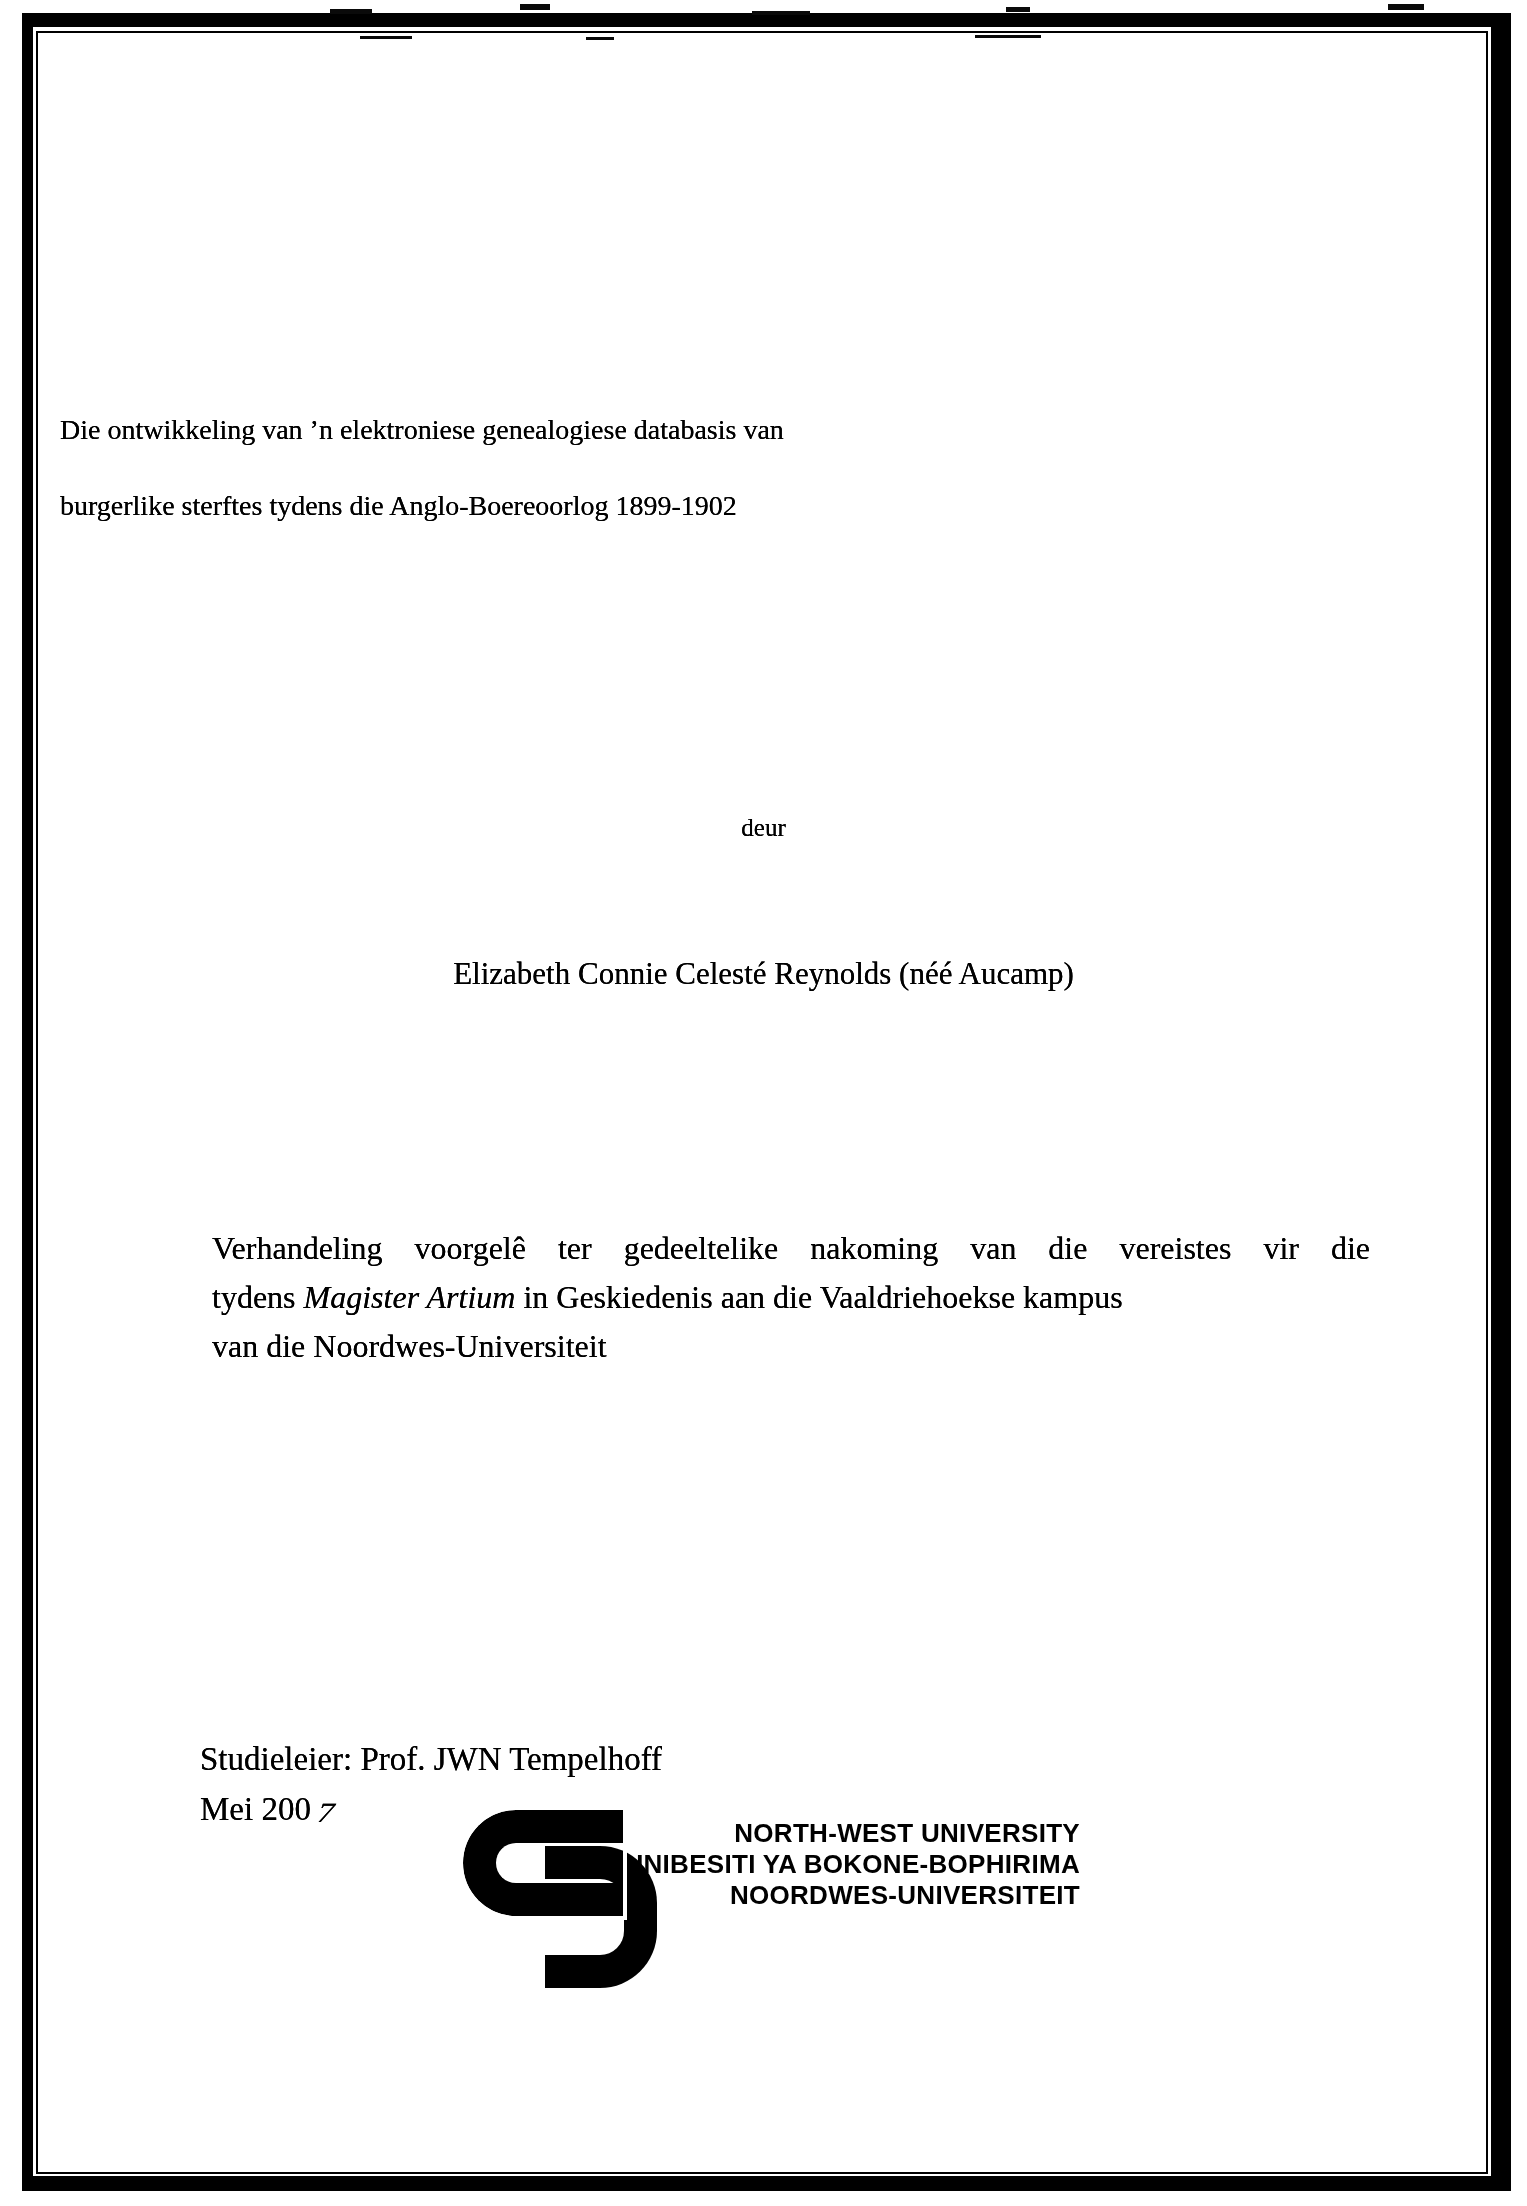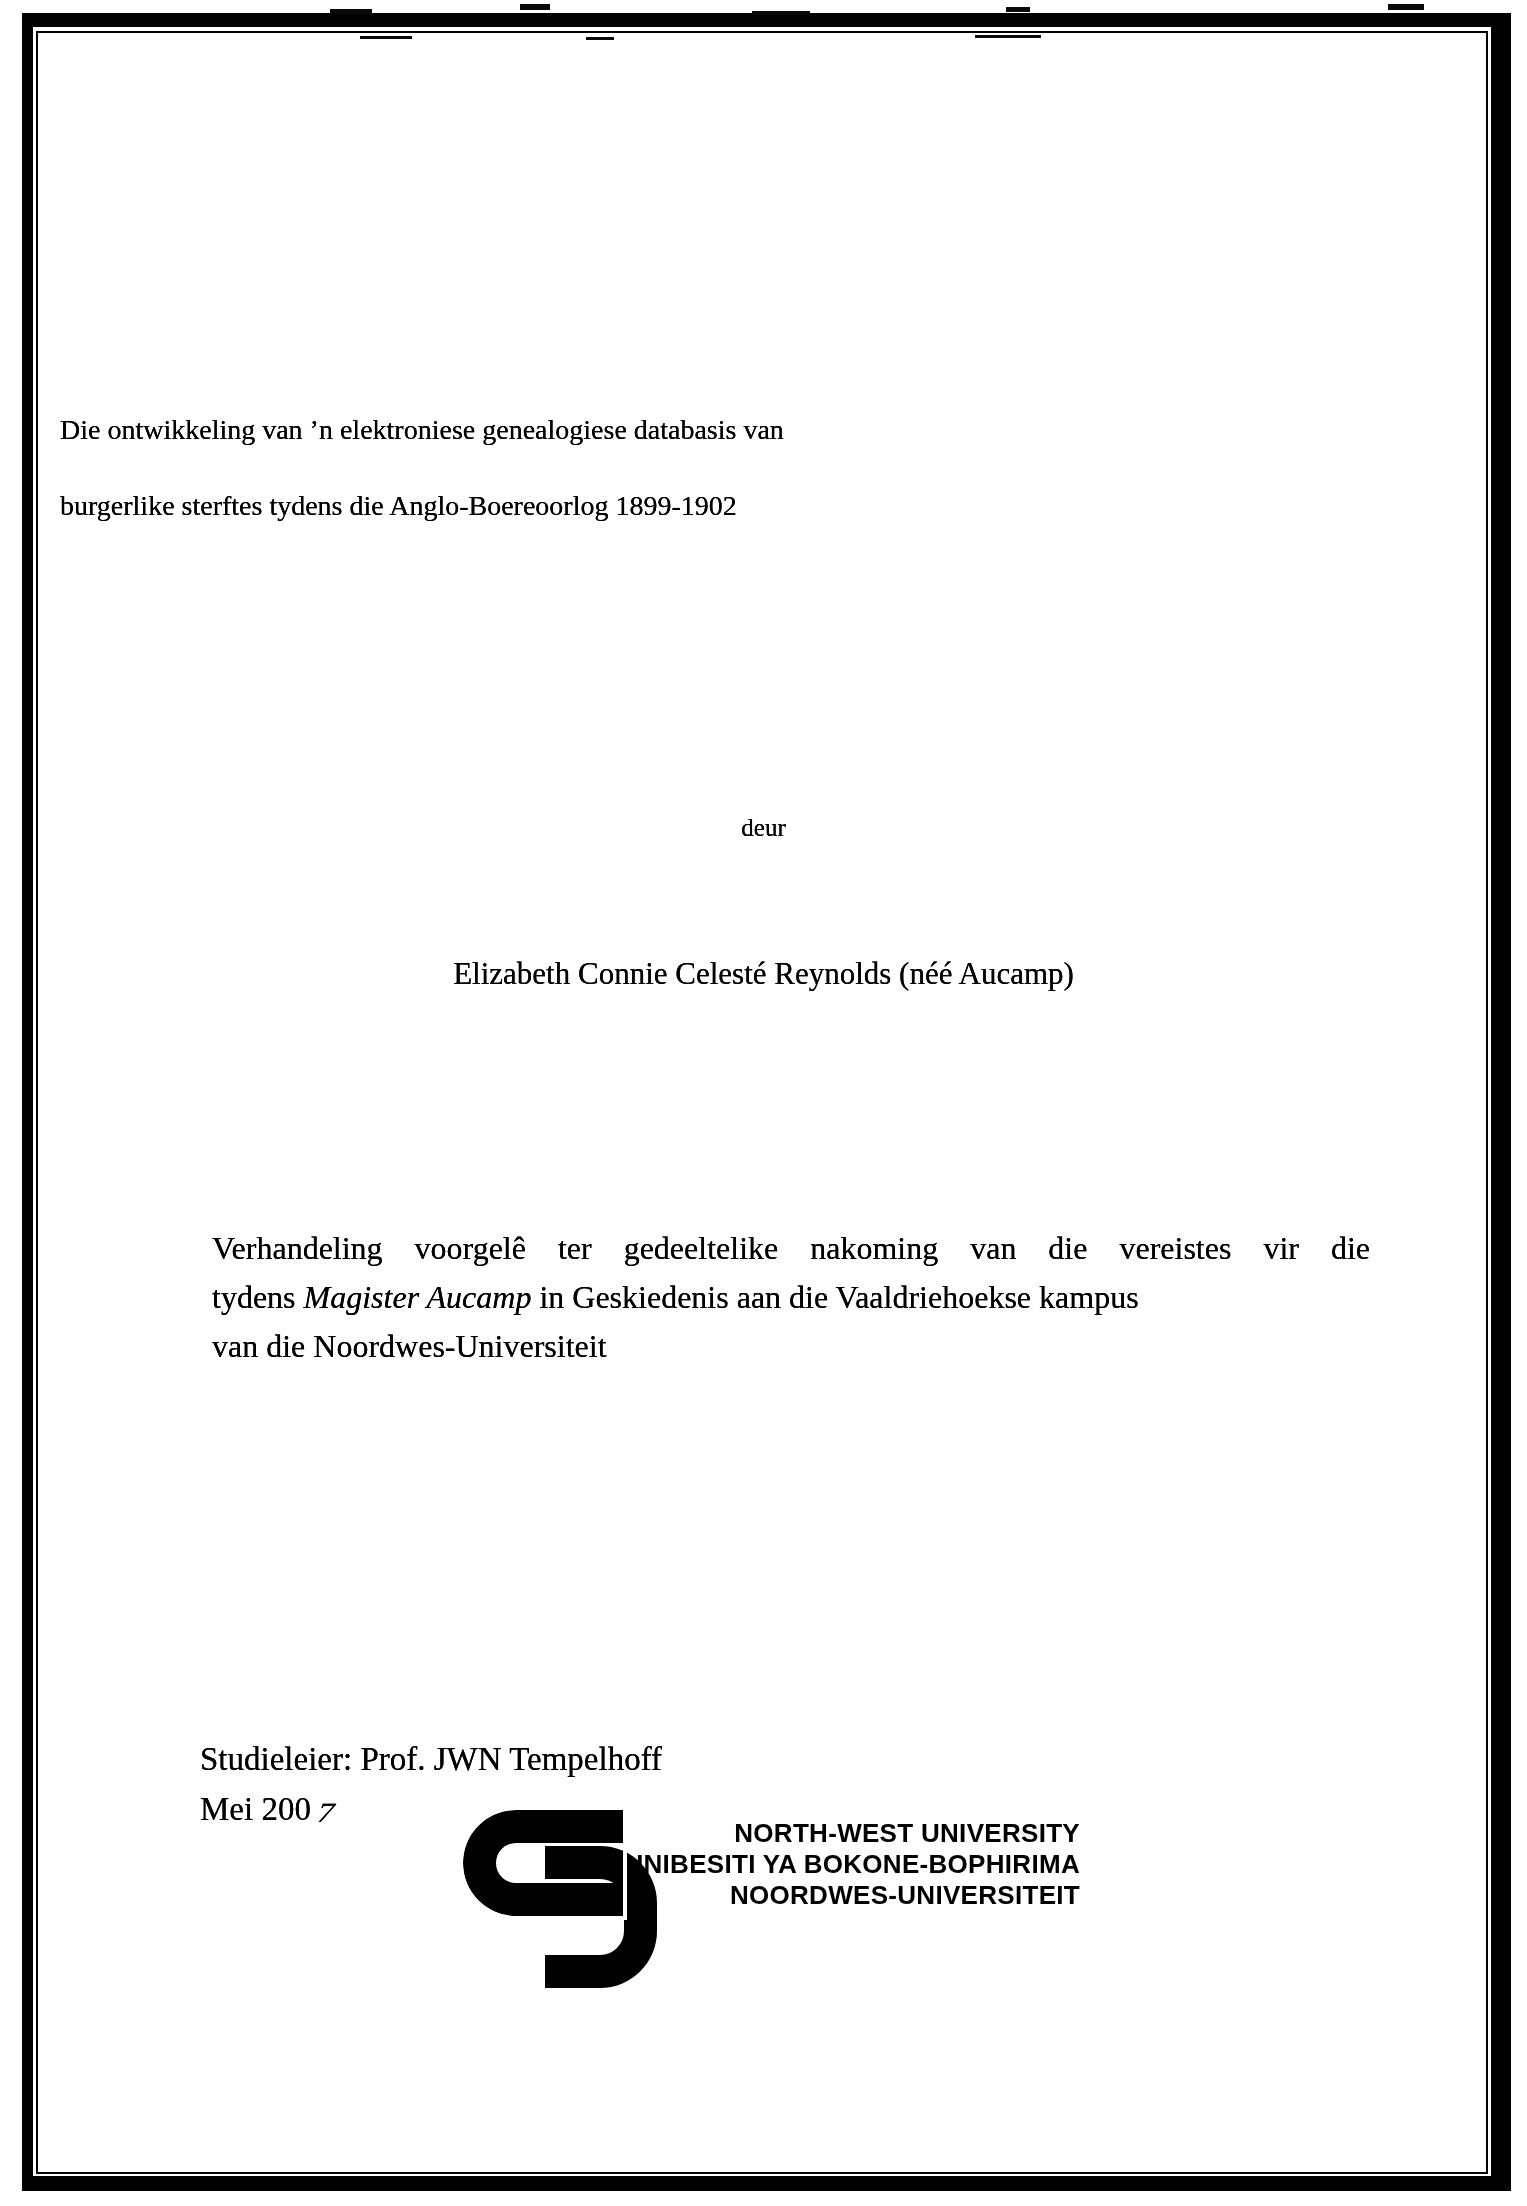--- a/index.html
+++ b/index.html
@@ -156,21 +156,21 @@
     <div>Die ontwikkeling van ’n elektroniese genealogiese databasis van</div>
     <div>burgerlike sterftes tydens die Anglo-Boereoorlog 1899-1902</div>
   </div>
 
   <div class="deur ink">deur</div>
 
   <div class="author ink">Elizabeth Connie Celesté Reynolds (néé Aucamp)</div>
 
   <div class="statement ink">
     <div class="just">Verhandeling voorgelê ter gedeeltelike nakoming van die vereistes vir die</div>
-    <div><span>tydens </span><span class="italic">Magister Aucamp</span><span> in Geskiedenis aan die Vaaldriehoekse kampus</span></div>
+    <div><span>tydens </span><span class="italic">Magister Artium</span><span> in Geskiedenis aan die Vaaldriehoekse kampus</span></div>
     <div>van die Noordwes-Universiteit</div>
   </div>
 
   <div class="supervisor ink">
     <div>Studieleier: Prof. JWN Tempelhoff</div>
     <div><span>Mei 200</span><span class="digit-skew">7</span></div>
   </div>
 
   <div class="logo">
     <div class="emblem">

